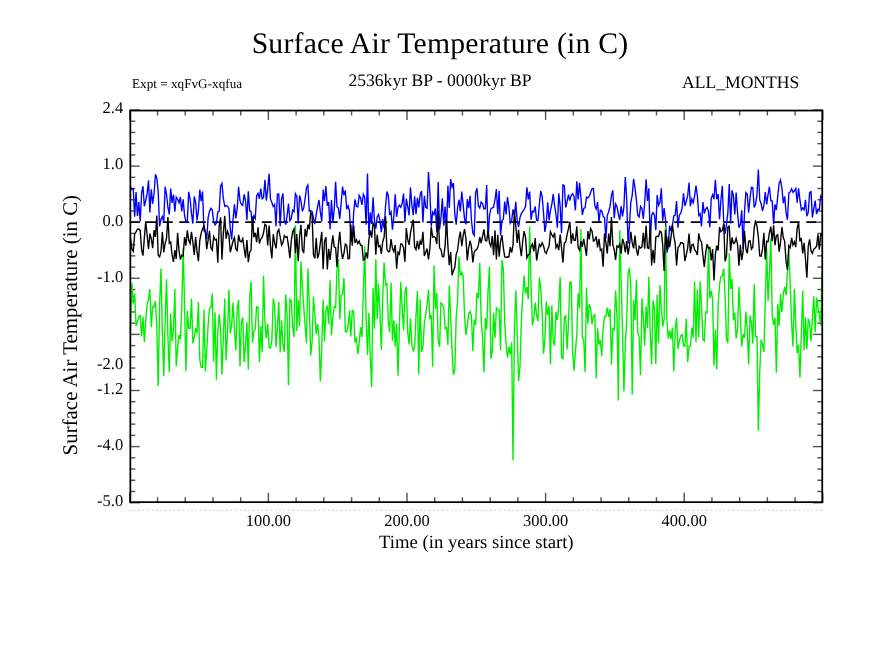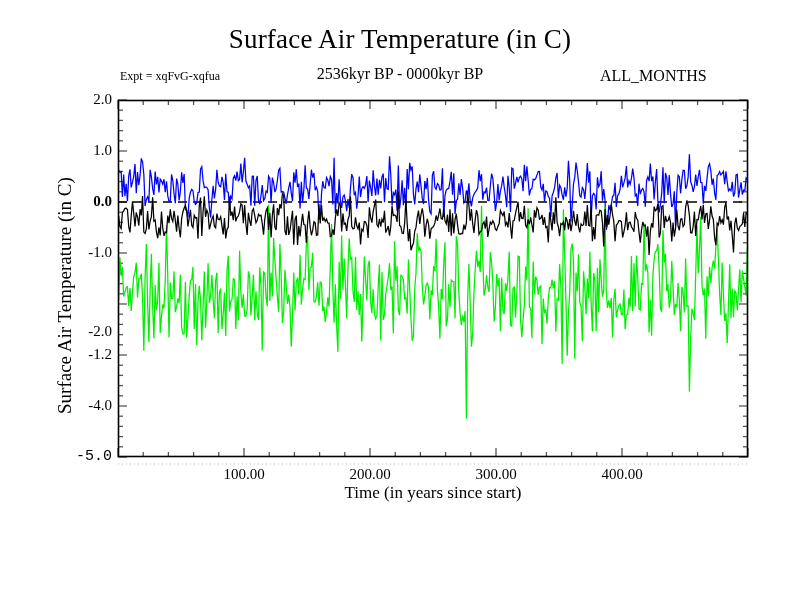--- a/index.html
+++ b/index.html
@@ -40,21 +40,21 @@
     top: 66px;
     text-align: center;
     font-size: 16px;
   }
   #expt-label {
     left: 120px;
     top: 70px;
     font-size: 12px;
   }
   #months-label {
-    left: 600px;
+    left: 620px;
     top: 68px;
     font-size: 16px;
   }
   #xaxis-title {
     left: 118px;
     width: 630px;
     top: 484px;
     text-align: center;
     font-size: 17px;
   }
@@ -275,28 +275,28 @@
         <path d="M118.63 169.94 L119.89 172.22 L121.15 171.63 L122.41 196.97 L123.67 174.64 L124.93 196.31 L126.19 183.69 L127.45 201.21 L128.71 175.99 L129.97 169.28 L131.23 187.48 L132.49 182.09 L133.75 176.08 L135.01 163.95 L136.27 193.11 L137.53 172.15 L138.79 185.28 L140.05 175.72 L141.31 158.42 L142.57 162.06 L143.83 174.25 L145.09 205.86 L146.35 199.39 L147.61 196.78 L148.87 201.71 L150.13 169.74 L151.39 176.84 L152.65 188.64 L153.91 194.94 L155.17 171.49 L156.43 184.40 L157.69 176.92 L158.95 192.38 L160.21 179.17 L161.47 181.13 L162.73 184.29 L163.99 179.20 L165.25 192.12 L166.51 181.29 L167.77 195.89 L169.03 201.65 L170.29 201.10 L171.55 174.45 L172.81 180.66 L174.07 193.99 L175.33 203.24 L176.59 178.63 L177.85 184.01 L179.11 200.48 L180.37 191.54 L181.63 172.25 L182.89 182.97 L184.15 174.01 L185.41 209.68 L186.67 210.75 L187.93 217.47 L189.19 198.14 L190.45 192.25 L191.71 189.41 L192.97 190.76 L194.23 201.45 L195.49 204.42 L196.75 202.94 L198.01 192.65 L199.27 192.04 L200.53 169.25 L201.79 166.74 L203.05 180.65 L204.31 187.51 L205.57 186.87 L206.83 187.46 L208.09 189.64 L209.35 208.02 L210.61 217.70 L211.87 199.82 L213.13 185.74 L214.39 198.48 L215.65 189.30 L216.91 169.75 L218.17 182.47 L219.43 185.99 L220.69 186.76 L221.95 176.76 L223.21 182.49 L224.47 199.93 L225.73 173.85 L226.99 191.60 L228.25 192.47 L229.51 206.39 L230.77 196.23 L232.03 198.76 L233.29 178.13 L234.55 175.79 L235.81 180.69 L237.07 171.56 L238.33 180.68 L239.59 179.39 L240.85 163.47 L242.11 182.31 L243.37 172.14 L244.63 157.84 L245.89 181.07 L247.15 184.15 L248.41 187.78 L249.67 185.92 L250.93 205.67 L252.19 176.38 L253.45 176.27 L254.71 205.66 L255.97 180.49 L257.23 175.94 L258.49 200.02 L259.75 204.19 L261.01 195.74 L262.27 185.06 L263.53 200.66 L264.79 198.76 L266.05 191.16 L267.31 192.42 L268.57 176.09 L269.83 178.47 L271.09 203.09 L272.35 177.56 L273.61 182.55 L274.87 192.08 L276.13 188.82 L277.39 180.50 L278.65 170.33 L279.91 168.22 L281.17 192.04 L282.43 191.39 L283.69 192.11 L284.95 198.16 L286.21 203.74 L287.47 194.83 L288.73 187.92 L289.99 181.82 L291.25 192.80 L292.51 201.27 L293.77 172.34 L295.03 182.78 L296.29 169.17 L297.55 187.05 L298.81 183.65 L300.07 208.44 L301.33 181.76 L302.59 202.39 L303.85 190.07 L305.11 165.36 L306.37 187.89 L307.63 189.13 L308.89 198.90 L310.15 184.52 L311.41 169.68 L312.67 177.53 L313.93 173.05 L315.19 190.27 L316.45 187.15 L317.71 191.56 L318.97 218.85 L320.23 219.24 L321.49 193.69 L322.75 181.24 L324.01 187.63 L325.27 188.05 L326.53 177.56 L327.79 180.07 L329.05 186.17 L330.31 176.60 L331.57 179.46 L332.83 204.40 L334.09 157.73 L335.35 213.52 L336.61 193.08 L337.87 203.50 L339.13 179.29 L340.39 199.93 L341.65 207.85 L342.91 196.93 L344.17 195.01 L345.43 200.72 L346.69 211.08 L347.95 199.14 L349.21 207.69 L350.47 187.75 L351.73 174.18 L352.99 177.71 L354.25 195.33 L355.51 192.58 L356.77 208.72 L358.03 196.47 L359.29 176.53 L360.55 197.08 L361.81 188.38 L363.07 186.63 L364.33 188.38 L365.59 185.00 L366.85 175.97 L368.11 201.94 L369.37 180.61 L370.63 187.52 L371.89 195.87 L373.15 170.39 L374.41 186.15 L375.67 195.54 L376.93 178.45 L378.19 194.78 L379.45 179.77 L380.71 188.48 L381.97 176.93 L383.23 173.62 L384.49 202.26 L385.75 178.04 L387.01 188.60 L388.27 189.39 L389.53 156.37 L390.79 174.78 L392.05 205.59 L393.31 192.79 L394.57 194.90 L395.83 189.53 L397.09 210.63 L398.35 165.48 L399.61 208.64 L400.87 197.99 L402.13 180.20 L403.39 205.29 L404.65 187.68 L405.91 209.78 L407.17 168.97 L408.43 189.16 L409.69 162.75 L410.95 170.03 L412.21 166.41 L413.47 194.70 L414.73 204.30 L415.99 188.76 L417.25 181.58 L418.51 192.16 L419.77 174.21 L421.03 186.04 L422.29 198.66 L423.55 203.99 L424.81 180.97 L426.07 189.28 L427.33 177.93 L428.59 199.99 L429.85 211.82 L431.11 213.95 L432.37 175.09 L433.63 171.15 L434.89 187.23 L436.15 189.17 L437.41 183.63 L438.67 185.13 L439.93 189.91 L441.19 189.65 L442.45 168.23 L443.71 216.92 L444.97 195.89 L446.23 190.01 L447.49 188.87 L448.75 188.42 L450.01 181.20 L451.27 171.83 L452.53 194.79 L453.79 173.38 L455.05 214.03 L456.31 200.45 L457.57 199.31 L458.83 183.25 L460.09 194.98 L461.35 179.11 L462.61 188.17 L463.87 202.96 L465.13 201.00 L466.39 190.34 L467.65 195.66 L468.91 183.39 L470.17 200.61 L471.43 206.46 L472.69 197.85 L473.95 194.19 L475.21 192.21 L476.47 190.32 L477.73 187.96 L478.99 170.19 L480.25 181.26 L481.51 174.20 L482.77 199.67 L484.03 191.89 L485.29 192.73 L486.55 187.67 L487.81 200.43 L489.07 200.62 L490.33 185.96 L491.59 173.58 L492.85 178.47 L494.11 193.61 L495.37 210.88 L496.63 202.68 L497.89 183.95 L499.15 200.34 L500.41 191.21 L501.67 185.69 L502.93 176.48 L504.19 186.91 L505.45 195.24 L506.71 207.07 L507.97 175.84 L509.23 187.45 L510.49 211.96 L511.75 168.05 L513.01 168.82 L514.27 188.61 L515.53 183.34 L516.79 176.96 L518.05 182.45 L519.31 177.61 L520.57 176.15 L521.83 178.84 L523.09 191.22 L524.35 164.79 L525.61 181.30 L526.87 166.25 L528.13 179.95 L529.39 195.37 L530.65 189.53 L531.91 188.89 L533.17 179.14 L534.43 179.86 L535.69 178.55 L536.95 175.09 L538.21 171.51 L539.47 171.42 L540.73 186.74 L541.99 190.03 L543.25 183.75 L544.51 201.72 L545.77 191.00 L547.03 191.69 L548.29 196.57 L549.55 198.06 L550.81 216.93 L552.07 195.95 L553.33 192.53 L554.59 187.67 L555.85 177.87 L557.11 172.96 L558.37 198.25 L559.63 185.30 L560.89 187.75 L562.15 194.88 L563.41 199.80 L564.67 187.27 L565.93 196.66 L567.19 188.23 L568.45 160.88 L569.71 180.69 L570.97 221.65 L572.23 204.84 L573.49 184.00 L574.75 177.41 L576.01 162.60 L577.27 170.99 L578.53 181.91 L579.79 195.84 L581.05 197.21 L582.31 187.59 L583.57 189.50 L584.83 199.01 L586.09 184.09 L587.35 163.08 L588.61 182.75 L589.87 171.26 L591.13 218.98 L592.39 195.67 L593.65 193.36 L594.91 195.23 L596.17 209.36 L597.43 177.35 L598.69 186.74 L599.95 184.23 L601.21 171.17 L602.47 200.61 L603.73 189.13 L604.99 199.62 L606.25 229.81 L607.51 224.36 L608.77 205.25 L610.03 210.18 L611.29 204.69 L612.55 196.32 L613.81 195.58 L615.07 182.80 L616.33 206.96 L617.59 195.63 L618.85 193.88 L620.11 189.10 L621.37 175.82 L622.63 187.23 L623.89 182.92 L625.15 177.89 L626.41 166.08 L627.67 187.39 L628.93 180.85 L630.19 184.25 L631.45 178.39 L632.71 168.70 L633.97 177.83 L635.23 195.84 L636.49 194.26 L637.75 205.91 L639.01 183.69 L640.27 194.05 L641.53 190.07 L642.79 188.47 L644.05 191.90 L645.31 206.63 L646.57 180.47 L647.83 177.02 L649.09 181.12 L650.35 163.47 L651.61 181.12 L652.87 176.45 L654.13 199.37 L655.39 181.84 L656.65 169.02 L657.91 201.60 L659.17 212.53 L660.43 204.31 L661.69 193.21 L662.95 167.37 L664.21 203.15 L665.47 173.02 L666.73 177.57 L667.99 195.02 L669.25 174.94 L670.51 193.66 L671.77 207.05 L673.03 204.10 L674.29 191.26 L675.55 226.12 L676.81 192.30 L678.07 175.09 L679.33 176.64 L680.59 193.32 L681.85 179.94 L683.11 170.21 L684.37 170.49 L685.63 188.69 L686.89 185.82 L688.15 176.88 L689.41 154.22 L690.67 181.78 L691.93 185.21 L693.19 191.79 L694.45 186.70 L695.71 174.52 L696.97 185.84 L698.23 176.98 L699.49 169.74 L700.75 182.45 L702.01 182.67 L703.27 203.78 L704.53 185.81 L705.79 190.83 L707.05 178.14 L708.31 166.64 L709.57 163.65 L710.83 170.88 L712.09 184.76 L713.35 178.52 L714.61 193.24 L715.87 199.77 L717.13 175.60 L718.39 174.49 L719.65 171.67 L720.91 174.90 L722.17 173.41 L723.43 171.43 L724.69 184.26 L725.95 171.31 L727.21 181.76 L728.47 190.85 L729.73 189.09 L730.99 190.66 L732.25 181.75 L733.51 196.64 L734.77 193.12 L736.03 174.93 L737.29 174.27 L738.55 197.59 L739.81 189.70 L741.07 182.41 L742.33 194.67 L743.59 190.19 L744.85 190.65 L746.11 178.10 L747.37 179.89" fill="none" stroke="#0000ff" stroke-width="1.25" stroke-linejoin="miter" stroke-linecap="butt"></path>
         <path d="M118.63 300.32 L119.89 257.36 L121.15 276.07 L122.41 266.92 L123.67 296.42 L124.93 292.24 L126.19 287.44 L127.45 286.80 L128.71 305.91 L129.97 287.98 L131.23 310.97 L132.49 291.61 L133.75 276.31 L135.01 272.35 L136.27 262.86 L137.53 297.40 L138.79 278.80 L140.05 278.94 L141.31 273.60 L142.57 297.64 L143.83 350.84 L145.09 277.59 L146.35 244.13 L147.61 303.05 L148.87 341.98 L150.13 290.74 L151.39 253.86 L152.65 305.89 L153.91 338.48 L155.17 285.02 L156.43 310.22 L157.69 300.79 L158.95 262.84 L160.21 333.02 L161.47 316.33 L162.73 304.46 L163.99 308.31 L165.25 279.84 L166.51 225.36 L167.77 277.19 L169.03 337.50 L170.29 282.56 L171.55 298.47 L172.81 298.51 L174.07 271.40 L175.33 312.15 L176.59 306.47 L177.85 298.62 L179.11 302.87 L180.37 274.56 L181.63 326.89 L182.89 333.85 L184.15 333.84 L185.41 281.66 L186.67 337.65 L187.93 318.48 L189.19 296.15 L190.45 280.50 L191.71 279.87 L192.97 266.92 L194.23 328.93 L195.49 283.90 L196.75 345.19 L198.01 301.41 L199.27 285.77 L200.53 299.65 L201.79 340.55 L203.05 306.00 L204.31 271.46 L205.57 327.78 L206.83 300.67 L208.09 263.36 L209.35 303.08 L210.61 295.69 L211.87 275.07 L213.13 300.00 L214.39 318.28 L215.65 280.48 L216.91 272.71 L218.17 333.10 L219.43 292.85 L220.69 288.52 L221.95 328.97 L223.21 314.12 L224.47 292.43 L225.73 335.93 L226.99 270.94 L228.25 255.77 L229.51 311.50 L230.77 301.14 L232.03 299.23 L233.29 278.72 L234.55 279.48 L235.81 329.08 L237.07 296.26 L238.33 320.38 L239.59 250.72 L240.85 292.72 L242.11 307.75 L243.37 294.37 L244.63 315.87 L245.89 316.38 L247.15 309.61 L248.41 271.38 L249.67 277.42 L250.93 315.55 L252.19 297.39 L253.45 274.44 L254.71 320.48 L255.97 291.18 L257.23 313.61 L258.49 319.86 L259.75 267.48 L261.01 286.09 L262.27 350.15 L263.53 272.04 L264.79 273.38 L266.05 297.44 L267.31 306.39 L268.57 204.81 L269.83 300.92 L271.09 272.55 L272.35 296.57 L273.61 238.03 L274.87 259.88 L276.13 278.74 L277.39 296.54 L278.65 312.07 L279.91 243.99 L281.17 275.13 L282.43 323.11 L283.69 311.30 L284.95 269.76 L286.21 285.60 L287.47 303.84 L288.73 294.67 L289.99 307.25 L291.25 346.70 L292.51 315.75 L293.77 272.57 L295.03 310.35 L296.29 281.92 L297.55 277.85 L298.81 294.58 L300.07 254.73 L301.33 304.79 L302.59 288.38 L303.85 278.58 L305.11 279.59 L306.37 244.58 L307.63 235.94 L308.89 290.22 L310.15 268.31 L311.41 267.20 L312.67 252.77 L313.93 301.55 L315.19 301.90 L316.45 296.10 L317.71 282.35 L318.97 305.80 L320.23 282.01 L321.49 282.97 L322.75 311.45 L324.01 306.68 L325.27 321.84 L326.53 312.43 L327.79 297.46 L329.05 306.57 L330.31 265.98 L331.57 224.04 L332.83 289.55 L334.09 322.71 L335.35 284.34 L336.61 324.82 L337.87 351.88 L339.13 261.70 L340.39 298.87 L341.65 235.43 L342.91 290.02 L344.17 258.23 L345.43 285.02 L346.69 318.27 L347.95 269.34 L349.21 238.64 L350.47 259.07 L351.73 257.80 L352.99 291.27 L354.25 301.95 L355.51 256.74 L356.77 310.03 L358.03 291.12 L359.29 314.90 L360.55 294.08 L361.81 341.62 L363.07 297.64 L364.33 256.44 L365.59 279.07 L366.85 300.38 L368.11 265.63 L369.37 260.59 L370.63 302.12 L371.89 313.21 L373.15 289.26 L374.41 313.59 L375.67 318.74 L376.93 315.50 L378.19 287.32 L379.45 264.60 L380.71 340.46 L381.97 272.14 L383.23 319.88 L384.49 314.85 L385.75 294.22 L387.01 285.30 L388.27 277.25 L389.53 263.18 L390.79 290.09 L392.05 286.53 L393.31 333.36 L394.57 241.17 L395.83 280.85 L397.09 266.39 L398.35 310.12 L399.61 315.31 L400.87 275.35 L402.13 276.60 L403.39 279.66 L404.65 298.81 L405.91 297.62 L407.17 313.61 L408.43 259.52 L409.69 288.13 L410.95 318.09 L412.21 340.83 L413.47 335.69 L414.73 288.52 L415.99 272.94 L417.25 233.24 L418.51 250.72 L419.77 247.55 L421.03 251.07 L422.29 286.61 L423.55 304.49 L424.81 295.96 L426.07 285.51 L427.33 283.13 L428.59 287.26 L429.85 319.40 L431.11 290.49 L432.37 295.30 L433.63 266.11 L434.89 270.92 L436.15 238.83 L437.41 289.68 L438.67 307.52 L439.93 338.62 L441.19 288.91 L442.45 299.39 L443.71 264.59 L444.97 242.32 L446.23 326.15 L447.49 319.23 L448.75 284.30 L450.01 307.28 L451.27 279.98 L452.53 281.42 L453.79 281.62 L455.05 318.43 L456.31 236.27 L457.57 244.69 L458.83 292.37 L460.09 313.46 L461.35 325.19 L462.61 315.05 L463.87 322.20 L465.13 311.18 L466.39 418.69 L467.65 299.14 L468.91 263.97 L470.17 302.22 L471.43 346.64 L472.69 333.73 L473.95 291.98 L475.21 269.42 L476.47 250.51 L477.73 267.11 L478.99 260.72 L480.25 271.95 L481.51 206.03 L482.77 259.61 L484.03 295.75 L485.29 289.40 L486.55 274.97 L487.81 286.78 L489.07 292.02 L490.33 252.19 L491.59 262.01 L492.85 283.59 L494.11 321.52 L495.37 308.17 L496.63 274.11 L497.89 286.43 L499.15 278.02 L500.41 331.18 L501.67 277.48 L502.93 310.30 L504.19 314.04 L505.45 283.40 L506.71 290.86 L507.97 277.85 L509.23 251.80 L510.49 325.02 L511.75 326.10 L513.01 288.18 L514.27 287.01 L515.53 317.80 L516.79 294.48 L518.05 256.26 L519.31 256.73 L520.57 319.64 L521.83 337.11 L523.09 319.45 L524.35 304.62 L525.61 266.52 L526.87 280.24 L528.13 208.15 L529.39 307.02 L530.65 308.35 L531.91 338.31 L533.17 261.40 L534.43 294.35 L535.69 276.64 L536.95 280.03 L538.21 294.67 L539.47 287.04 L540.73 286.01 L541.99 343.95 L543.25 298.54 L544.51 313.31 L545.77 309.28 L547.03 323.61 L548.29 298.27 L549.55 287.65 L550.81 287.72 L552.07 279.60 L553.33 288.18 L554.59 281.01 L555.85 331.67 L557.11 298.85 L558.37 300.03 L559.63 264.12 L560.89 286.93 L562.15 364.07 L563.41 209.27 L564.67 254.80 L565.93 300.44 L567.19 355.81 L568.45 312.91 L569.71 292.28 L570.97 249.02 L572.23 243.57 L573.49 260.96 L574.75 358.81 L576.01 272.48 L577.27 291.34 L578.53 254.27 L579.79 302.24 L581.05 306.76 L582.31 341.13 L583.57 271.25 L584.83 288.37 L586.09 314.33 L587.35 278.51 L588.61 298.22 L589.87 251.61 L591.13 302.85 L592.39 331.56 L593.65 272.90 L594.91 281.27 L596.17 330.88 L597.43 267.81 L598.69 311.97 L599.95 259.21 L601.21 279.88 L602.47 296.79 L603.73 289.95 L604.99 205.89 L606.25 291.76 L607.51 307.91 L608.77 300.32 L610.03 308.38 L611.29 297.81 L612.55 337.69 L613.81 299.43 L615.07 288.86 L616.33 317.35 L617.59 310.19 L618.85 305.31 L620.11 304.00 L621.37 314.47 L622.63 314.79 L623.89 289.62 L625.15 329.17 L626.41 314.75 L627.67 314.71 L628.93 297.84 L630.19 307.03 L631.45 256.03 L632.71 311.17 L633.97 263.20 L635.23 306.48 L636.49 255.63 L637.75 277.80 L639.01 308.70 L640.27 310.06 L641.53 283.64 L642.79 284.24 L644.05 223.35 L645.31 271.22 L646.57 264.41 L647.83 272.42 L649.09 332.40 L650.35 299.91 L651.61 335.65 L652.87 276.12 L654.13 258.73 L655.39 251.52 L656.65 251.04 L657.91 244.09 L659.17 269.12 L660.43 308.08 L661.69 311.76 L662.95 230.15 L664.21 262.73 L665.47 253.53 L666.73 291.28 L667.99 284.17 L669.25 307.69 L670.51 299.06 L671.77 260.66 L673.03 286.64 L674.29 314.95 L675.55 303.91 L676.81 307.31 L678.07 283.15 L679.33 299.82 L680.59 331.32 L681.85 286.94 L683.11 292.72 L684.37 312.56 L685.63 258.52 L686.89 306.23 L688.15 306.04 L689.41 391.66 L690.67 338.00 L691.93 308.74 L693.19 313.08 L694.45 320.00 L695.71 274.26 L696.97 225.82 L698.23 273.55 L699.49 249.42 L700.75 216.64 L702.01 286.51 L703.27 295.33 L704.53 288.64 L705.79 338.83 L707.05 276.33 L708.31 296.05 L709.57 266.96 L710.83 283.49 L712.09 267.82 L713.35 260.55 L714.61 268.64 L715.87 246.82 L717.13 225.93 L718.39 259.26 L719.65 294.15 L720.91 314.98 L722.17 262.42 L723.43 293.80 L724.69 321.02 L725.95 313.39 L727.21 343.28 L728.47 304.00 L729.73 264.25 L730.99 318.34 L732.25 288.42 L733.51 317.32 L734.77 290.68 L736.03 292.98 L737.29 310.36 L738.55 288.79 L739.81 269.46 L741.07 302.11 L742.33 270.59 L743.59 279.22 L744.85 287.10 L746.11 295.71 L747.37 247.70" fill="none" stroke="#00ee00" stroke-width="1.25" stroke-linejoin="miter" stroke-linecap="butt"></path>
         <path d="M118.63 216.01 L119.89 226.50 L121.15 228.50 L122.41 212.65 L123.67 210.81 L124.93 208.38 L126.19 208.24 L127.45 209.47 L128.71 226.64 L129.97 232.41 L131.23 215.98 L132.49 201.21 L133.75 213.61 L135.01 226.34 L136.27 212.41 L137.53 217.03 L138.79 225.66 L140.05 209.24 L141.31 215.44 L142.57 195.99 L143.83 232.04 L145.09 233.54 L146.35 228.82 L147.61 211.05 L148.87 229.50 L150.13 221.17 L151.39 216.63 L152.65 197.34 L153.91 221.21 L155.17 220.05 L156.43 231.83 L157.69 238.11 L158.95 227.32 L160.21 235.49 L161.47 211.62 L162.73 227.63 L163.99 235.89 L165.25 232.01 L166.51 232.79 L167.77 215.54 L169.03 223.27 L170.29 209.32 L171.55 218.39 L172.81 221.46 L174.07 210.84 L175.33 220.19 L176.59 231.68 L177.85 215.58 L179.11 228.51 L180.37 237.30 L181.63 218.67 L182.89 211.94 L184.15 207.89 L185.41 205.57 L186.67 210.65 L187.93 226.50 L189.19 218.21 L190.45 209.80 L191.71 225.22 L192.97 227.40 L194.23 215.34 L195.49 218.10 L196.75 217.58 L198.01 238.80 L199.27 205.53 L200.53 197.62 L201.79 235.90 L203.05 212.17 L204.31 196.29 L205.57 216.97 L206.83 210.19 L208.09 213.55 L209.35 229.35 L210.61 224.23 L211.87 219.11 L213.13 216.06 L214.39 226.32 L215.65 227.84 L216.91 213.51 L218.17 219.26 L219.43 219.77 L220.69 216.78 L221.95 225.90 L223.21 234.38 L224.47 218.14 L225.73 238.35 L226.99 229.31 L228.25 227.32 L229.51 196.65 L230.77 215.72 L232.03 211.57 L233.29 220.18 L234.55 206.64 L235.81 221.35 L237.07 217.33 L238.33 215.91 L239.59 211.67 L240.85 203.89 L242.11 205.09 L243.37 223.15 L244.63 205.04 L245.89 223.79 L247.15 234.94 L248.41 212.88 L249.67 220.87 L250.93 225.85 L252.19 210.84 L253.45 208.68 L254.71 215.30 L255.97 222.75 L257.23 220.39 L258.49 214.19 L259.75 215.88 L261.01 215.24 L262.27 223.55 L263.53 234.80 L264.79 219.04 L266.05 210.57 L267.31 208.01 L268.57 230.07 L269.83 212.85 L271.09 237.57 L272.35 215.29 L273.61 204.31 L274.87 227.13 L276.13 230.02 L277.39 208.01 L278.65 215.15 L279.91 204.12 L281.17 208.57 L282.43 193.33 L283.69 195.00 L284.95 231.29 L286.21 234.95 L287.47 216.41 L288.73 234.85 L289.99 230.40 L291.25 220.53 L292.51 210.75 L293.77 244.80 L295.03 219.51 L296.29 215.58 L297.55 244.86 L298.81 226.11 L300.07 236.40 L301.33 224.06 L302.59 213.92 L303.85 224.59 L305.11 224.98 L306.37 242.71 L307.63 222.38 L308.89 210.73 L310.15 226.80 L311.41 235.27 L312.67 230.40 L313.93 221.84 L315.19 222.93 L316.45 235.33 L317.71 234.79 L318.97 204.08 L320.23 223.40 L321.49 205.16 L322.75 220.79 L324.01 217.99 L325.27 221.39 L326.53 219.03 L327.79 223.04 L329.05 223.16 L330.31 236.54 L331.57 235.75 L332.83 229.46 L334.09 235.04 L335.35 217.90 L336.61 209.41 L337.87 215.97 L339.13 202.55 L340.39 205.16 L341.65 231.53 L342.91 213.44 L344.17 224.26 L345.43 223.20 L346.69 230.84 L347.95 219.73 L349.21 215.66 L350.47 196.57 L351.73 226.40 L352.99 228.93 L354.25 228.34 L355.51 217.43 L356.77 225.82 L358.03 228.80 L359.29 222.66 L360.55 244.34 L361.81 229.27 L363.07 231.13 L364.33 221.62 L365.59 221.99 L366.85 225.46 L368.11 238.04 L369.37 207.31 L370.63 217.74 L371.89 222.67 L373.15 211.94 L374.41 205.63 L375.67 199.61 L376.93 224.51 L378.19 226.88 L379.45 218.91 L380.71 226.75 L381.97 219.16 L383.23 222.56 L384.49 210.81 L385.75 232.62 L387.01 229.56 L388.27 225.99 L389.53 235.77 L390.79 226.23 L392.05 206.09 L393.31 215.53 L394.57 215.03 L395.83 216.01 L397.09 221.88 L398.35 191.54 L399.61 225.43 L400.87 226.60 L402.13 233.30 L403.39 233.47 L404.65 223.34 L405.91 199.32 L407.17 223.48 L408.43 241.09 L409.69 229.11 L410.95 250.19 L412.21 246.28 L413.47 243.00 L414.73 231.29 L415.99 227.40 L417.25 217.02 L418.51 210.62 L419.77 223.88 L421.03 214.38 L422.29 208.27 L423.55 216.59 L424.81 236.75 L426.07 225.33 L427.33 218.88 L428.59 224.48 L429.85 238.59 L431.11 228.89 L432.37 227.50 L433.63 226.48 L434.89 222.91 L436.15 215.48 L437.41 220.94 L438.67 214.91 L439.93 208.46 L441.19 218.47 L442.45 219.11 L443.71 209.09 L444.97 220.71 L446.23 223.91 L447.49 214.69 L448.75 232.06 L450.01 209.33 L451.27 235.78 L452.53 213.36 L453.79 233.44 L455.05 219.57 L456.31 213.72 L457.57 225.11 L458.83 233.53 L460.09 234.17 L461.35 233.45 L462.61 233.55 L463.87 224.60 L465.13 229.64 L466.39 222.66 L467.65 191.23 L468.91 205.37 L470.17 220.76 L471.43 208.95 L472.69 223.75 L473.95 232.82 L475.21 219.24 L476.47 210.18 L477.73 215.38 L478.99 234.42 L480.25 231.84 L481.51 230.85 L482.77 223.95 L484.03 221.84 L485.29 228.61 L486.55 216.50 L487.81 236.86 L489.07 229.04 L490.33 222.08 L491.59 224.03 L492.85 220.73 L494.11 223.29 L495.37 229.09 L496.63 230.39 L497.89 226.50 L499.15 223.73 L500.41 210.55 L501.67 213.39 L502.93 215.60 L504.19 211.56 L505.45 225.11 L506.71 222.47 L507.97 227.42 L509.23 213.13 L510.49 225.65 L511.75 238.77 L513.01 220.94 L514.27 220.36 L515.53 213.26 L516.79 207.66 L518.05 201.71 L519.31 221.46 L520.57 212.10 L521.83 218.39 L523.09 218.48 L524.35 205.85 L525.61 225.28 L526.87 227.52 L528.13 219.29 L529.39 224.39 L530.65 217.24 L531.91 224.75 L533.17 232.52 L534.43 210.09 L535.69 217.55 L536.95 207.76 L538.21 210.20 L539.47 219.16 L540.73 218.42 L541.99 214.87 L543.25 224.98 L544.51 217.21 L545.77 227.60 L547.03 226.48 L548.29 242.43 L549.55 212.40 L550.81 220.39 L552.07 230.50 L553.33 212.22 L554.59 223.83 L555.85 197.33 L557.11 222.33 L558.37 226.99 L559.63 236.22 L560.89 223.54 L562.15 224.61 L563.41 221.92 L564.67 230.52 L565.93 217.09 L567.19 220.90 L568.45 229.51 L569.71 219.06 L570.97 231.24 L572.23 223.43 L573.49 210.72 L574.75 220.77 L576.01 225.77 L577.27 214.09 L578.53 226.78 L579.79 232.42 L581.05 223.97 L582.31 225.50 L583.57 224.66 L584.83 211.55 L586.09 225.99 L587.35 204.93 L588.61 225.37 L589.87 225.97 L591.13 205.74 L592.39 241.26 L593.65 227.16 L594.91 239.32 L596.17 215.61 L597.43 214.65 L598.69 215.09 L599.95 210.20 L601.21 211.07 L602.47 222.78 L603.73 246.38 L604.99 209.15 L606.25 226.89 L607.51 215.07 L608.77 224.73 L610.03 215.52 L611.29 204.32 L612.55 214.49 L613.81 221.51 L615.07 241.24 L616.33 225.12 L617.59 223.63 L618.85 220.69 L620.11 220.68 L621.37 221.69 L622.63 237.42 L623.89 231.79 L625.15 225.48 L626.41 212.35 L627.67 230.18 L628.93 222.69 L630.19 222.06 L631.45 226.99 L632.71 228.72 L633.97 231.71 L635.23 212.07 L636.49 218.35 L637.75 219.97 L639.01 232.34 L640.27 242.74 L641.53 229.96 L642.79 221.90 L644.05 225.92 L645.31 225.02 L646.57 236.77 L647.83 226.44 L649.09 255.07 L650.35 231.08 L651.61 223.27 L652.87 227.70 L654.13 206.43 L655.39 210.70 L656.65 209.35 L657.91 203.82 L659.17 237.47 L660.43 232.85 L661.69 206.49 L662.95 205.63 L664.21 227.84 L665.47 215.87 L666.73 221.30 L667.99 220.65 L669.25 216.72 L670.51 222.14 L671.77 241.51 L673.03 222.54 L674.29 236.55 L675.55 228.26 L676.81 209.79 L678.07 226.23 L679.33 230.28 L680.59 219.23 L681.85 218.76 L683.11 226.52 L684.37 224.47 L685.63 207.06 L686.89 200.27 L688.15 205.65 L689.41 215.33 L690.67 232.74 L691.93 232.97 L693.19 226.27 L694.45 211.66 L695.71 235.91 L696.97 219.49 L698.23 219.76 L699.49 211.56 L700.75 206.16 L702.01 219.34 L703.27 204.91 L704.53 222.87 L705.79 214.00 L707.05 213.39 L708.31 228.83 L709.57 219.98 L710.83 206.41 L712.09 215.98 L713.35 219.43 L714.61 237.85 L715.87 245.24 L717.13 223.21 L718.39 225.09 L719.65 216.12 L720.91 222.88 L722.17 219.76 L723.43 224.71 L724.69 207.39 L725.95 202.45 L727.21 219.48 L728.47 216.47 L729.73 230.43 L730.99 220.75 L732.25 235.43 L733.51 252.48 L734.77 223.90 L736.03 217.68 L737.29 228.14 L738.55 230.37 L739.81 226.50 L741.07 225.41 L742.33 223.89 L743.59 212.94 L744.85 227.01 L746.11 213.14 L747.37 214.30" fill="none" stroke="#000000" stroke-width="1.25" stroke-linejoin="miter" stroke-linecap="butt"></path>
       </g>
     <g id="svg-frame">
         <rect x="118.5" y="100.5" width="629" height="356" fill="none" stroke="#000000" stroke-width="1.6"></rect>
       </g>
   </svg>
 
   <div id="ytick-labels">
-      <div class="ytick-label" style="top: 92px;">2.0</div>
+      <div class="ytick-label" style="top: 92px;">2.4</div>
       <div class="ytick-label" style="top: 143px;">1.0</div>
-      <div class="ytick-label" style="top: 194px; font-weight: bold;">0.0</div>
+      <div class="ytick-label" style="top: 194px;">0.0</div>
       <div class="ytick-label" style="top: 245px;">-1.0</div>
       <div class="ytick-label" style="top: 296px; margin-top: 28px;">-2.0</div>
       <div class="ytick-label" style="top: 347px;">-1.2</div>
       <div class="ytick-label" style="top: 398px;">-4.0</div>
-      <div class="ytick-label" style="top: 449px; font-family: Liberation Mono, monospace;">-5.0</div>
+      <div class="ytick-label" style="top: 449px;">-5.0</div>
     </div>
   <div id="xtick-labels">
       <div class="xtick-label" style="left: 199px; top: 467px;">100.00</div>
       <div class="xtick-label" style="left: 325px; top: 467px;">200.00</div>
       <div class="xtick-label" style="left: 451px; top: 467px;">300.00</div>
       <div class="xtick-label" style="left: 577px; top: 467px;">400.00</div>
     </div>
 
 
 </div>

